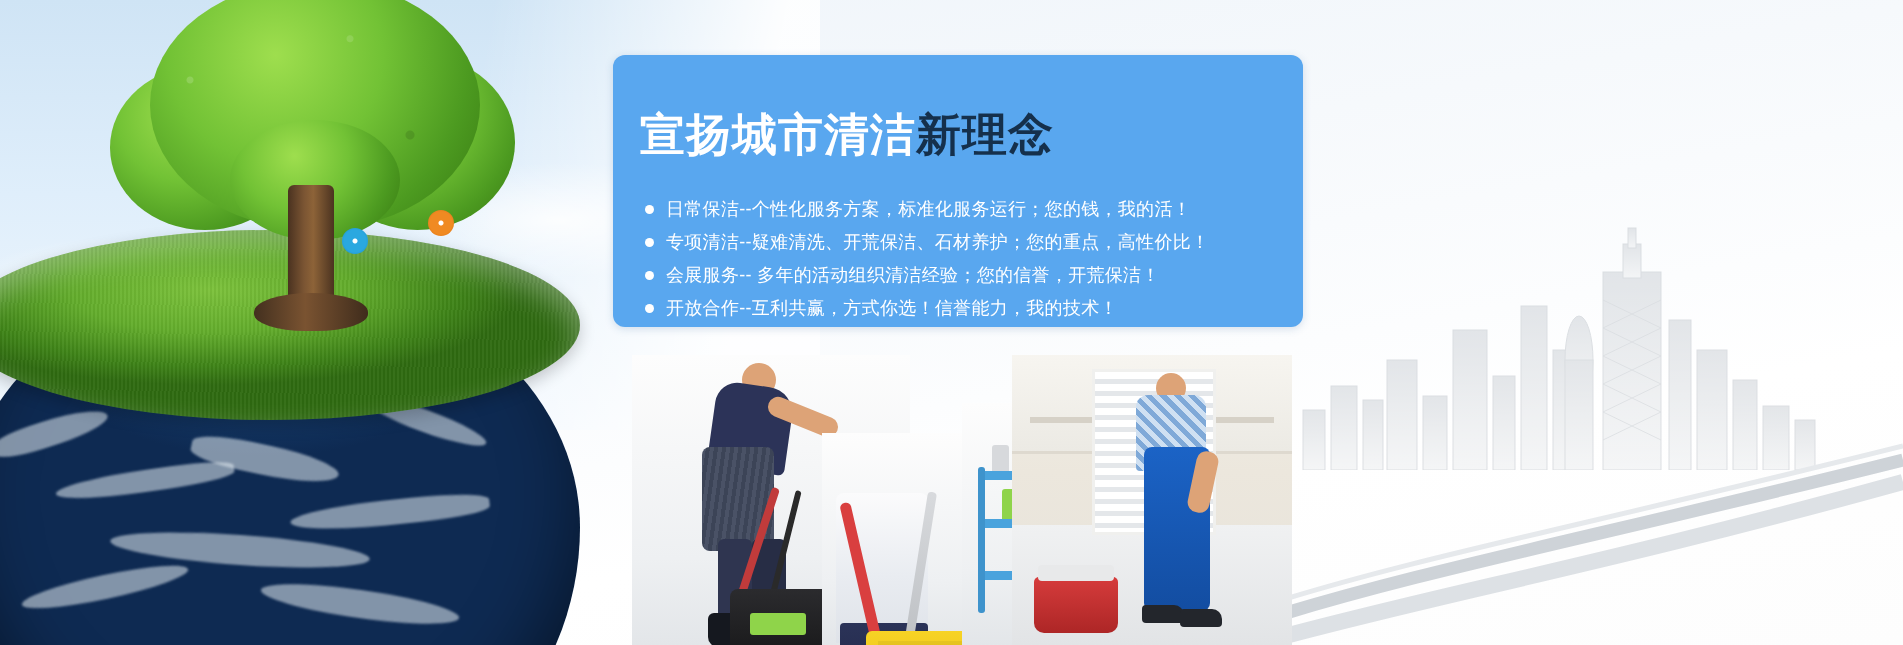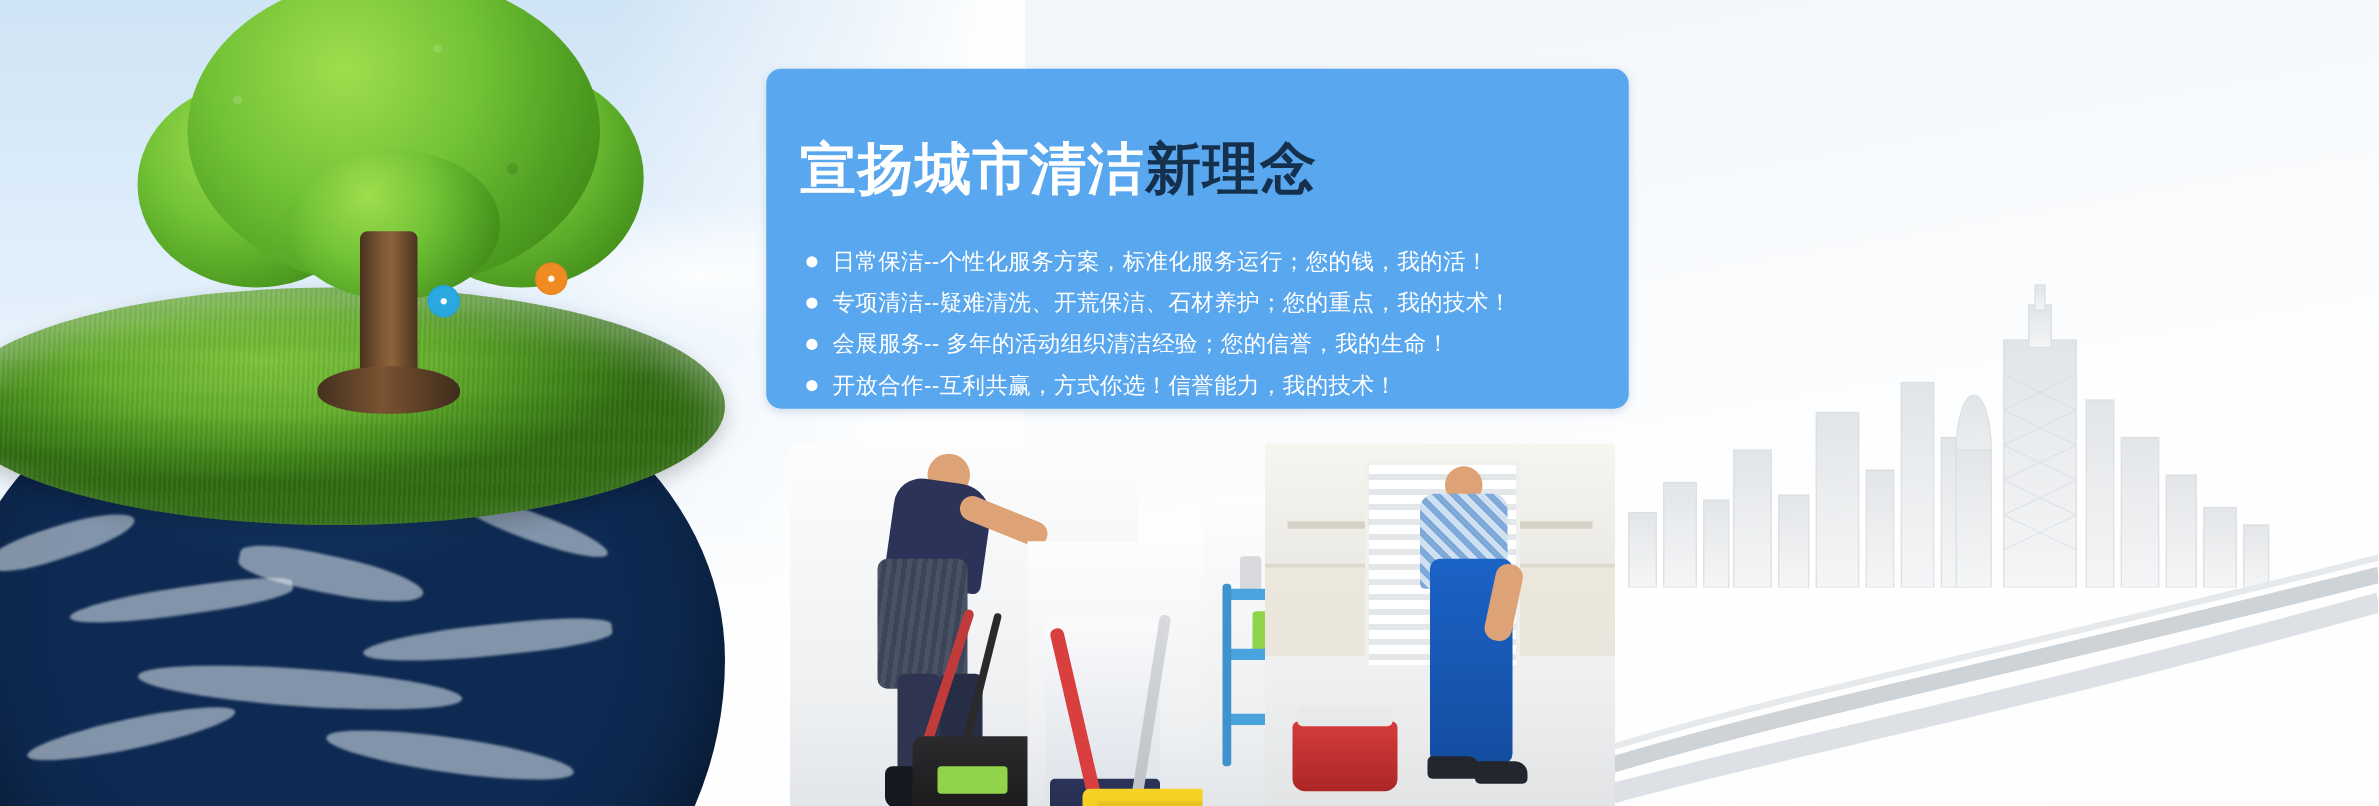--- a/index.html
+++ b/index.html
@@ -392,25 +392,25 @@
   </h1>
 
 
   <ul class="bullets" style="list-style:none;margin:0;padding:0;">
     <li class="bullet">
       <span class="dot"></span>
       <span class="bullet-text">日常保洁--个性化服务方案，标准化服务运行；您的钱，我的活！</span>
     </li>
     <li class="bullet">
       <span class="dot"></span>
-      <span class="bullet-text">专项清洁--疑难清洗、开荒保洁、石材养护；您的重点，我的技术！</span>
+      <span class="bullet-text">专项清洁--疑难清洗、开荒保洁、石材养护；您的重点，高性价比！</span>
     </li>
     <li class="bullet">
       <span class="dot"></span>
-      <span class="bullet-text">会展服务-- 多年的活动组织清洁经验；您的信誉，我的生命！</span>
+      <span class="bullet-text">会展服务-- 多年的活动组织清洁经验；您的信誉，开荒保洁！</span>
     </li>
     <li class="bullet">
       <span class="dot"></span>
       <span class="bullet-text">开放合作--互利共赢，方式你选！信誉能力，我的技术！</span>
     </li>
   </ul>
 
   <div class="photos">
 
     <div class="photo p1 ph-bg-plain">

